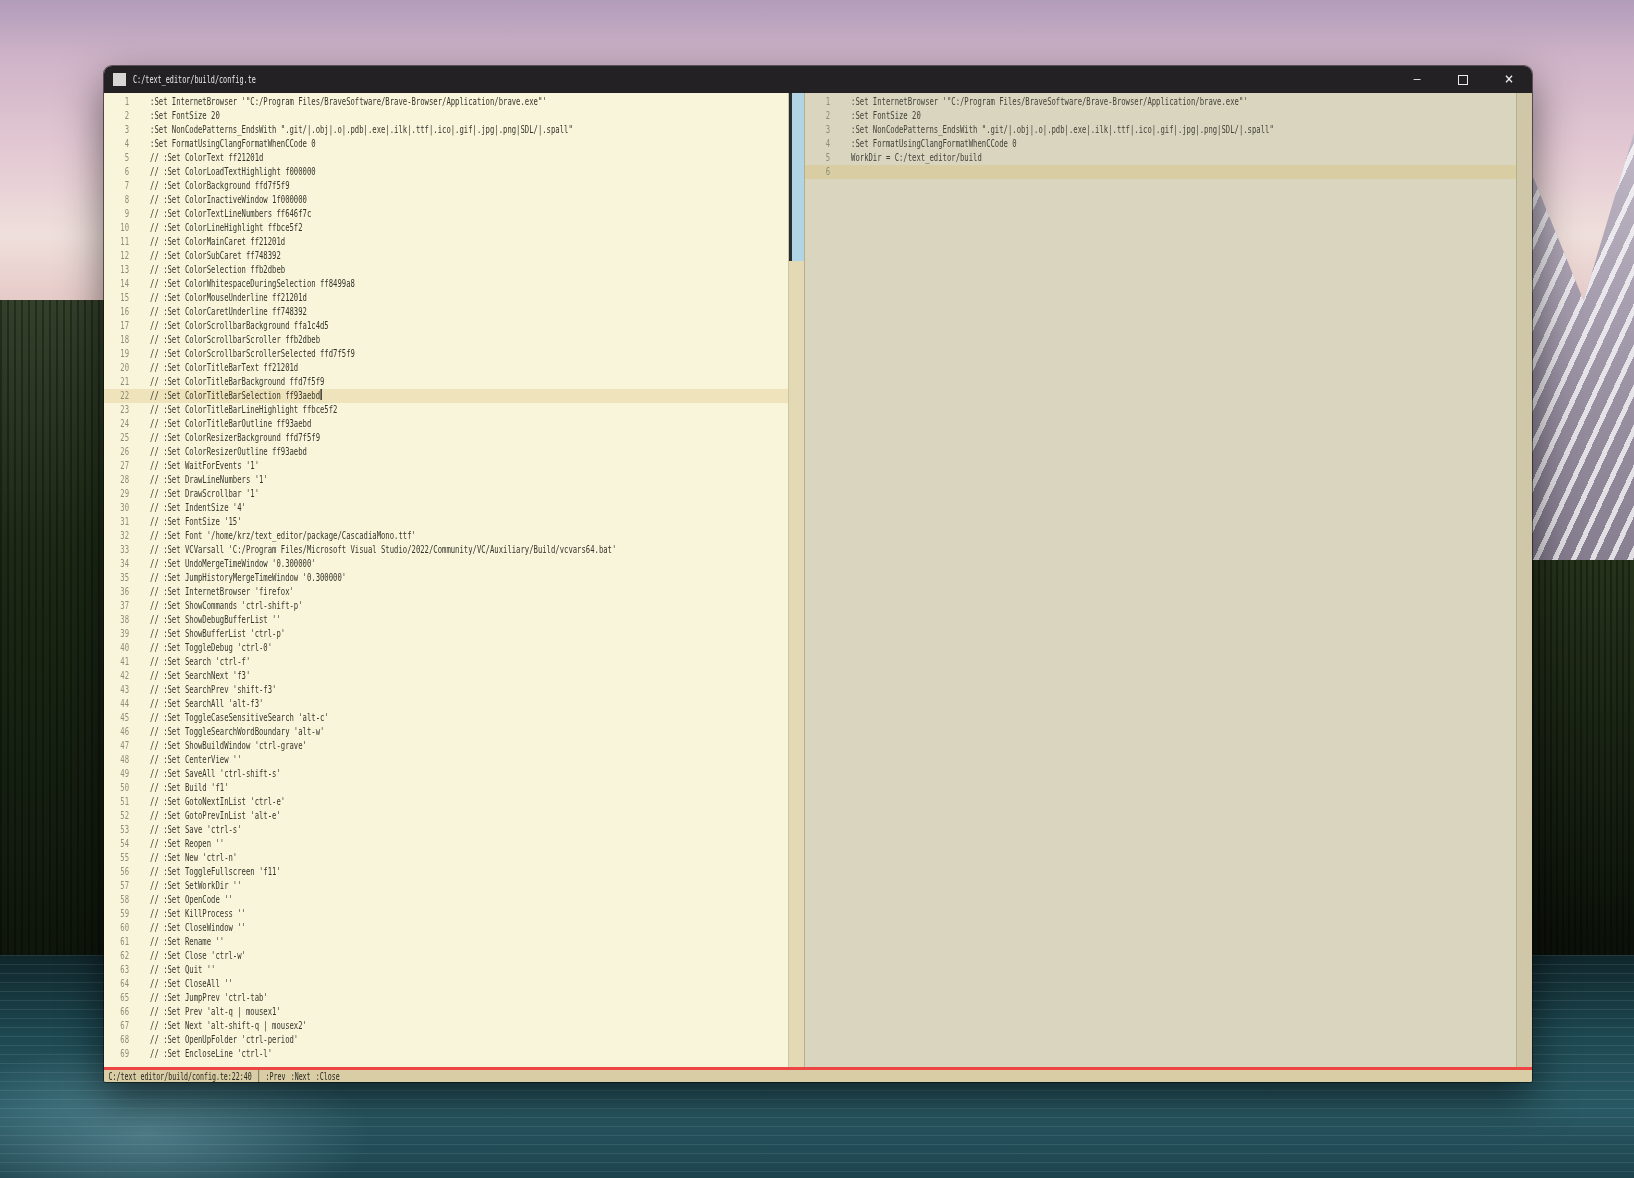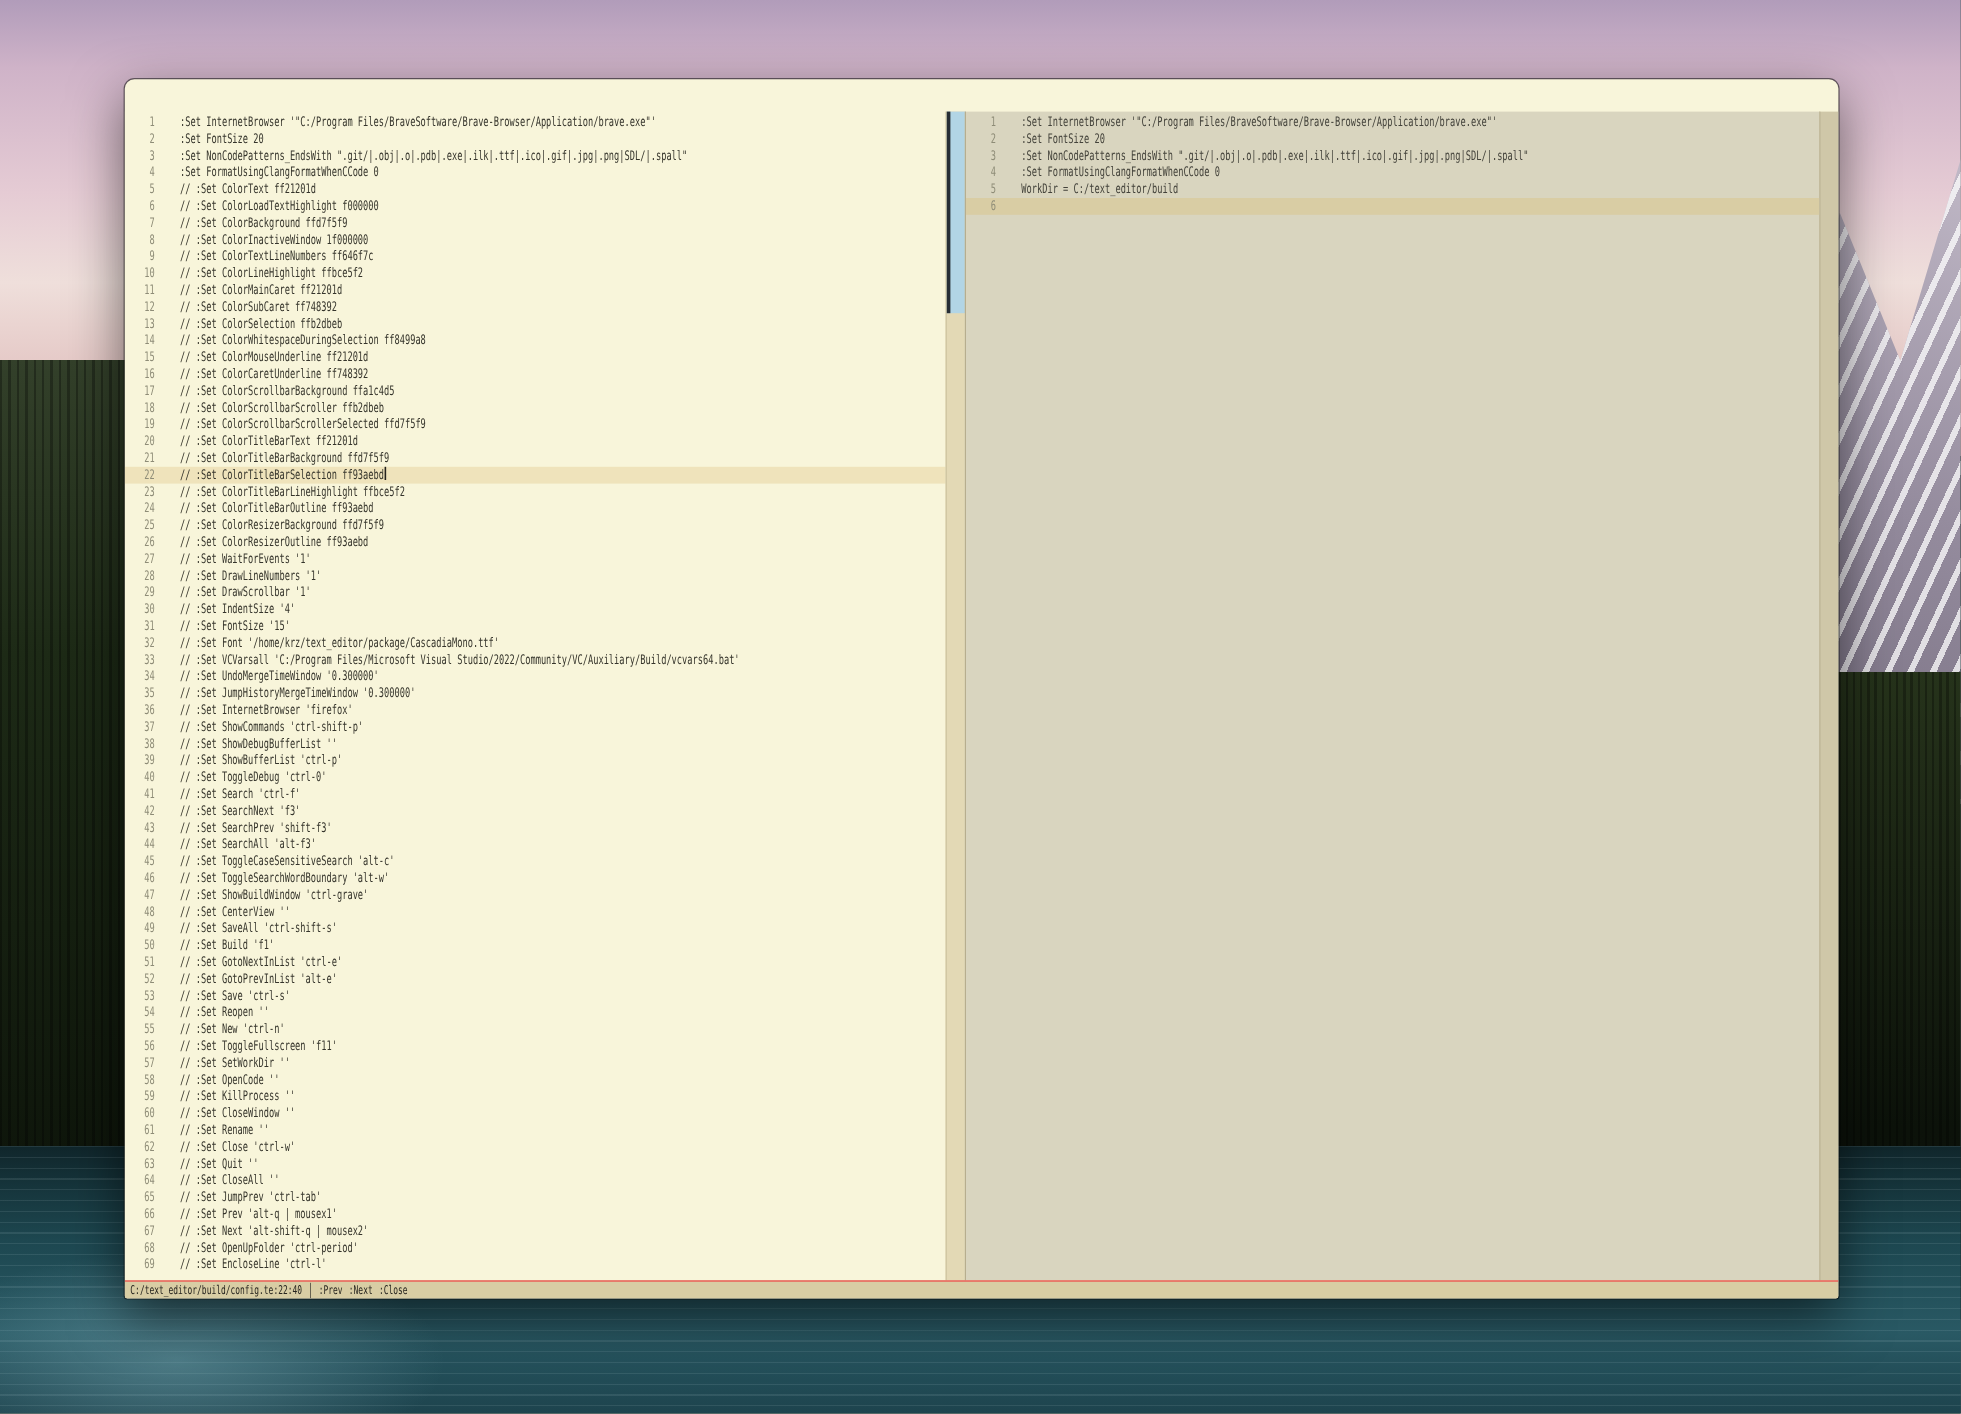--- a/index.html
+++ b/index.html
@@ -58,39 +58,54 @@
   .row { display:flex; height:14px; line-height:14px; font-size:11px; color:#35342b; white-space:pre; }
   .pane-left  .row.hl { background:#efe3bb; }
   .pane-right .row    { color:#43423a; }
   .pane-right .row.hl { background:#d9cda4; }
   .ln { width:47px; text-align:right; padding-right:9px; color:#8e8c77; flex:none; }
   .tx { margin-left:23px; }
   .caret { display:inline-block; width:2px; height:11px; background:#24231e;
            vertical-align:-1px; margin-left:1px; }
 
   .statusbar { position:absolute; left:0; bottom:0; width:100%; height:15px;
-    background:#d8cda4; border-top:1px solid #ef4444; display:flex; align-items:center; overflow:hidden; }
+    background:#d8cda4; border-top:3px solid #ef4444; display:flex; align-items:center; overflow:hidden; }
   .status-inner { display:flex; align-items:center; white-space:pre; font-size:10px; color:#26241e;
     padding-left:7px; transform:scaleX(.66); transform-origin:0 50%; }
   .status-divider { width:1px; height:13px; background:#4a463c; margin:0 10px; flex:none; }
   .status-cmd { margin-right:8px; }
 </style>
 </head>
 <body>
 
 <div>
   <div class="sky"></div>
   <div class="mountains"></div>
   <div class="forest-left"></div>
   <div class="forest-right"></div>
   <div class="lake"></div>
 </div>
 
 <div class="window">
 
+  <div class="titlebar">
+    <span class="app-icon"></span>
+    <span class="title">C:/text_editor/build/config.te</span>
+    <div class="win-controls">
+      <div class="wbtn">
+        <span class="min-glyph">─</span>
+      </div>
+      <div class="wbtn">
+        <span class="max-glyph"></span>
+      </div>
+      <div class="wbtn">
+        <span class="close-glyph">×</span>
+      </div>
+    </div>
+  </div>
 
   <div class="editor">
     <div class="pane pane-left">
       <div class="pane-inner" id="left-pane-lines">
           <div class="row"><span class="ln">1</span><span class="tx">:Set InternetBrowser '"C:/Program Files/BraveSoftware/Brave-Browser/Application/brave.exe"'</span></div>
           <div class="row"><span class="ln">2</span><span class="tx">:Set FontSize 20</span></div>
           <div class="row"><span class="ln">3</span><span class="tx">:Set NonCodePatterns_EndsWith ".git/|.obj|.o|.pdb|.exe|.ilk|.ttf|.ico|.gif|.jpg|.png|SDL/|.spall"</span></div>
           <div class="row"><span class="ln">4</span><span class="tx">:Set FormatUsingClangFormatWhenCCode 0</span></div>
           <div class="row"><span class="ln">5</span><span class="tx">// :Set ColorText ff21201d</span></div>
           <div class="row"><span class="ln">6</span><span class="tx">// :Set ColorLoadTextHighlight f000000</span></div>

